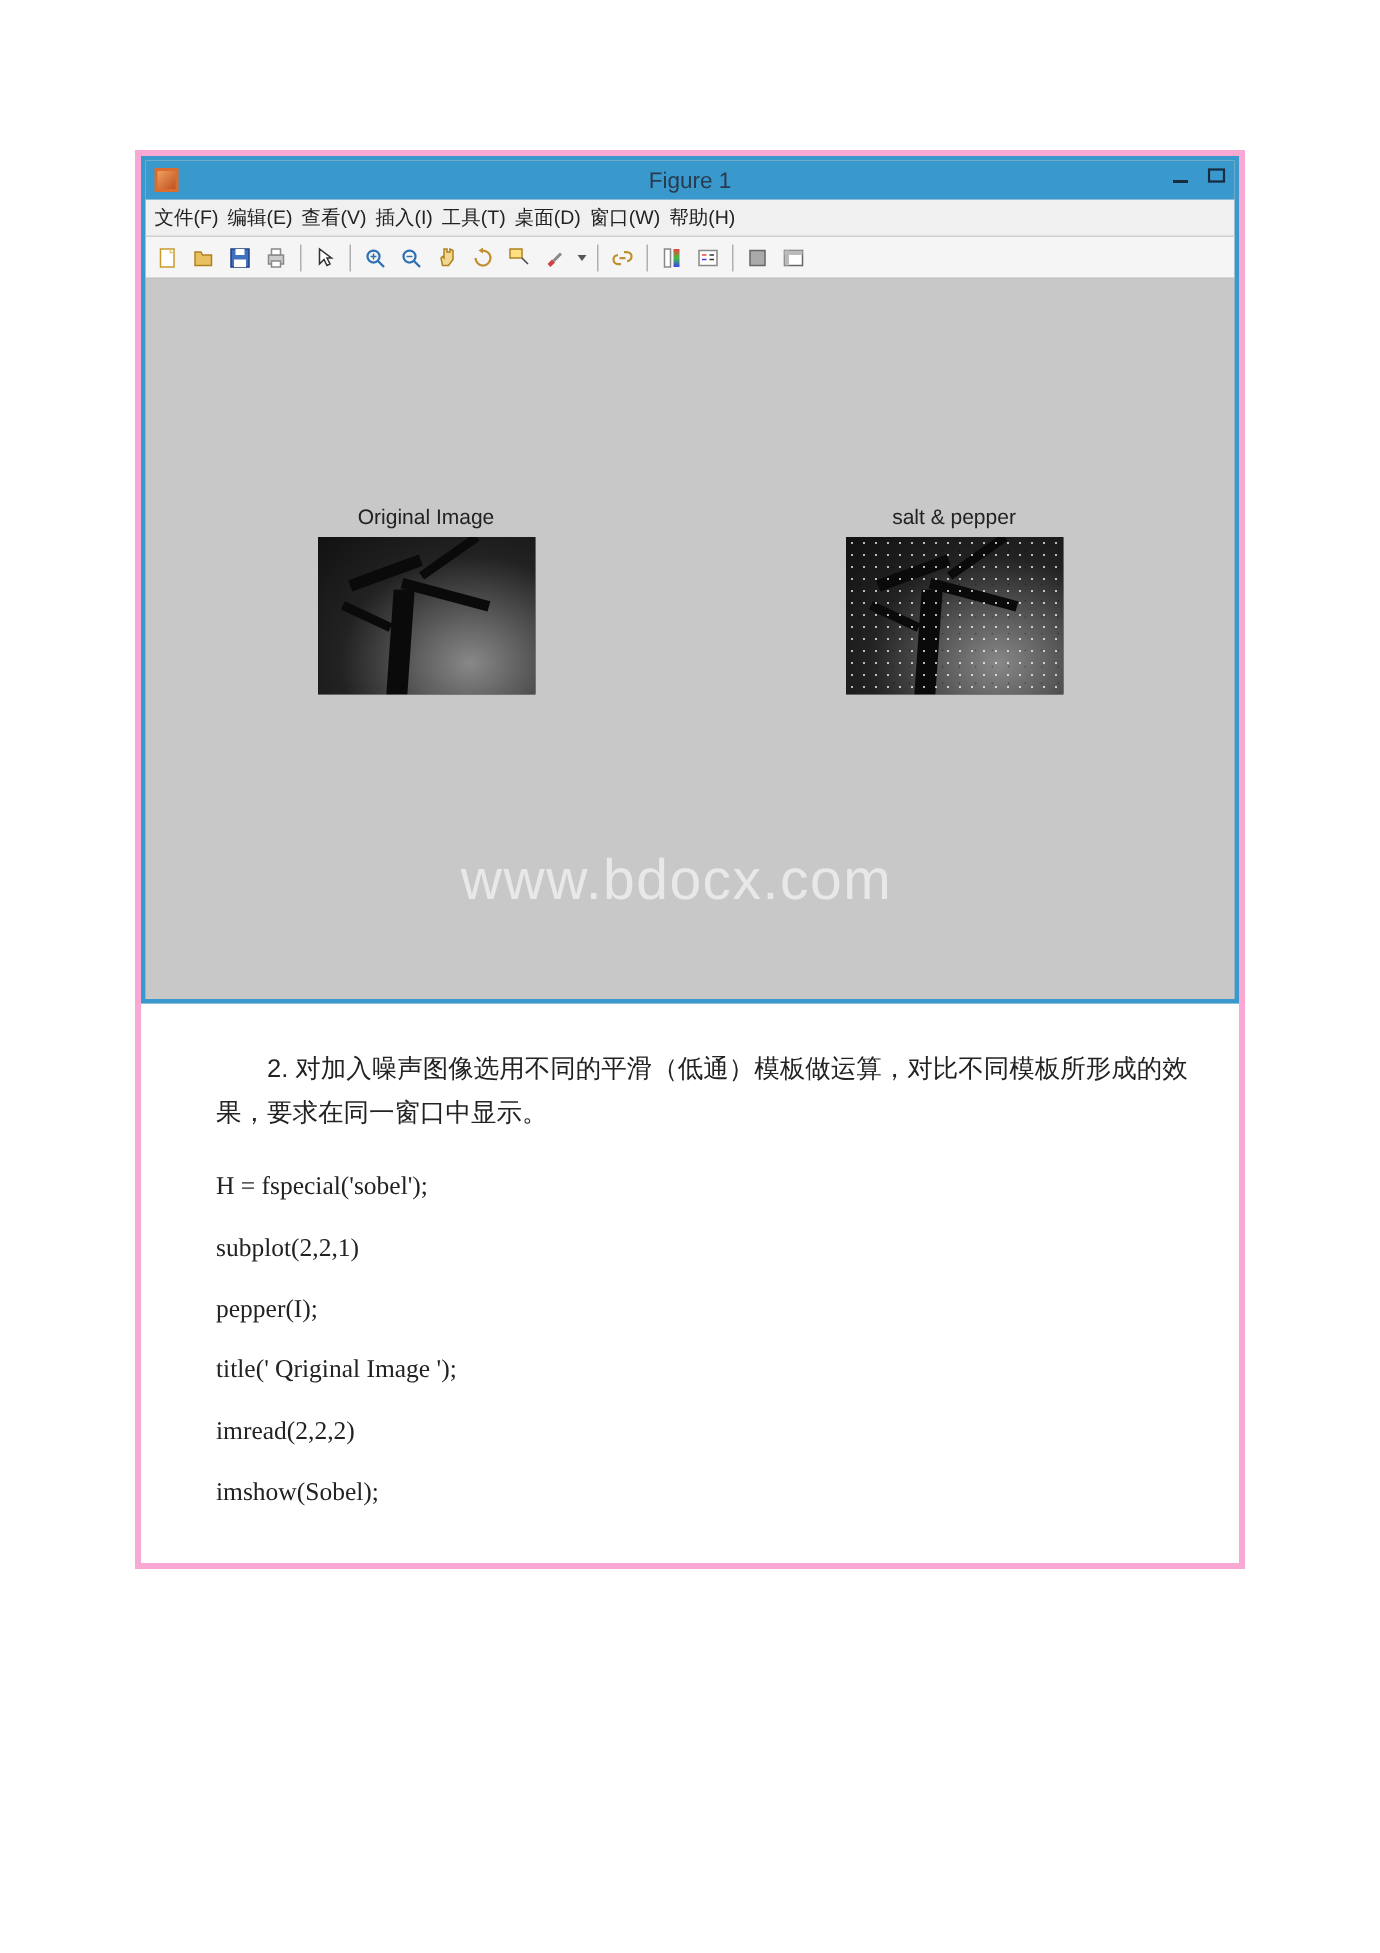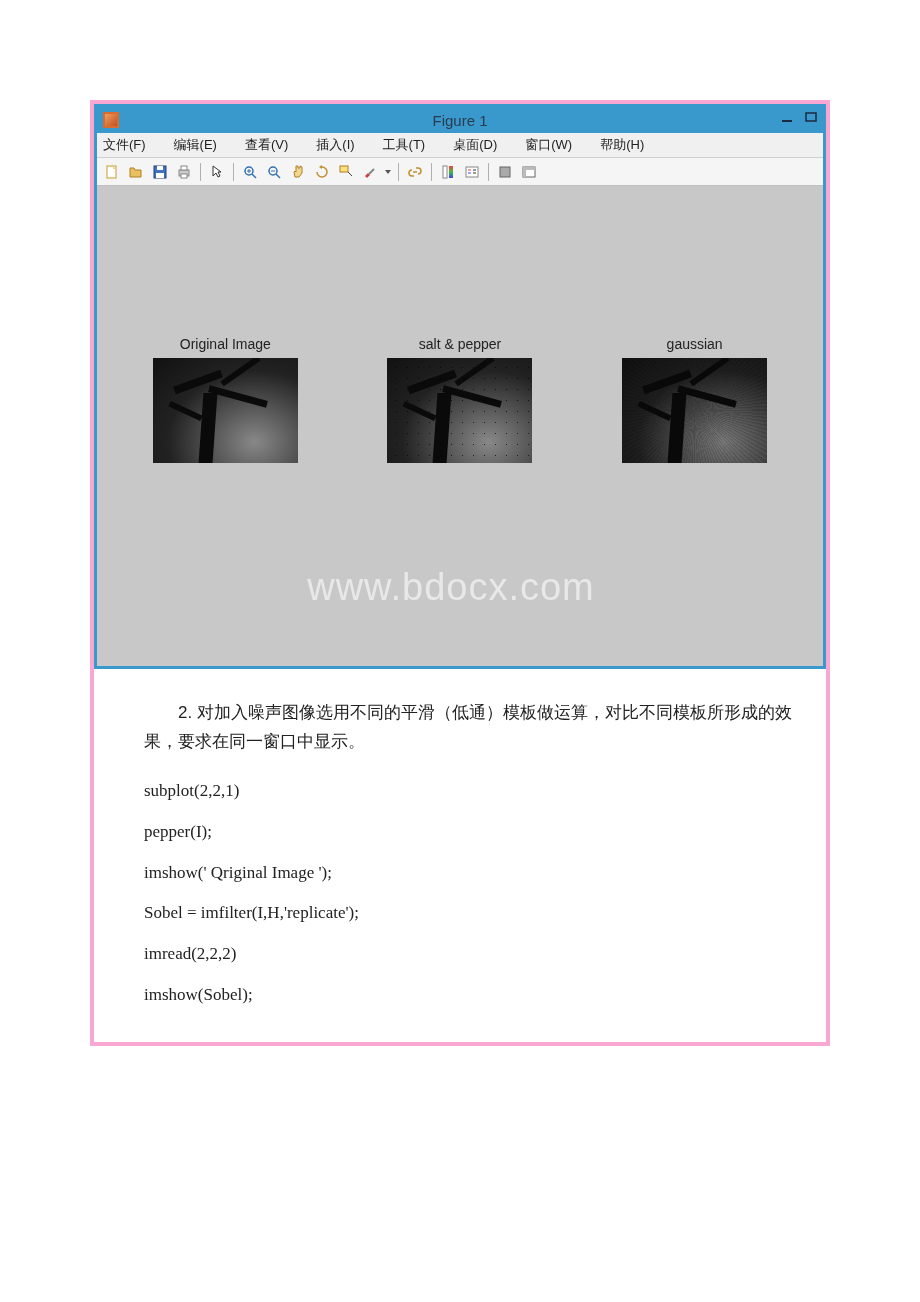--- a/index.html
+++ b/index.html
@@ -65,21 +65,21 @@
       display: inline-flex;
       align-items: center;
       justify-content: center;
       color: #1a2a40;
     }
     .menubar {
       background: #f0f0f0;
       border-bottom: 1px solid #d0d0d0;
       display: flex;
       padding: 3px 6px;
-      gap: 28px;
+      gap: 6px;
       font-size: 13px;
       color: #222;
     }
     .menu-item { cursor: default; }
     .toolbar {
       background: #f5f5f5;
       border-bottom: 1px solid #c0c0c0;
       display: flex;
       align-items: center;
       padding: 3px 4px;
@@ -361,41 +361,29 @@
             <div class="subplot-img">
               <div class="tree-base"></div>
               <div class="tree-trunk"></div>
               <div class="branch1"></div>
                 <div class="branch2"></div>
                 <div class="branch3"></div>
                 <div class="branch4"></div>
               <div class="sp-noise"></div>
             </div>
           </div>
-          <div class="subplot">
-            <div class="subplot-title">gaussian</div>
-            <div class="subplot-img">
-              <div class="tree-base"></div>
-              <div class="tree-trunk"></div>
-              <div class="branch1"></div>
-                <div class="branch2"></div>
-                <div class="branch3"></div>
-                <div class="branch4"></div>
-              <div class="gauss-noise"></div>
-            </div>
-          </div>
         </div>
         <div class="watermark">www.bdocx.com</div>
       </div>
     </div>
 
     <div class="doc-text">
       <p class="question2">2. 对加入噪声图像选用不同的平滑（低通）模板做运算，对比不同模板所形成的效果，要求在同一窗口中显示。</p>
+      <p class="code-line">H = fspecial('sobel');</p>
       <p class="code-line">subplot(2,2,1)</p>
       <p class="code-line">pepper(I);</p>
-      <p class="code-line">imshow(' Qriginal Image ');</p>
-      <p class="code-line">Sobel = imfilter(I,H,'replicate');</p>
+      <p class="code-line">title(' Qriginal Image ');</p>
       <p class="code-line">imread(2,2,2)</p>
       <p class="code-line">imshow(Sobel);</p>
     </div>
 
   </div>
 </div>
 
 </body></html>

